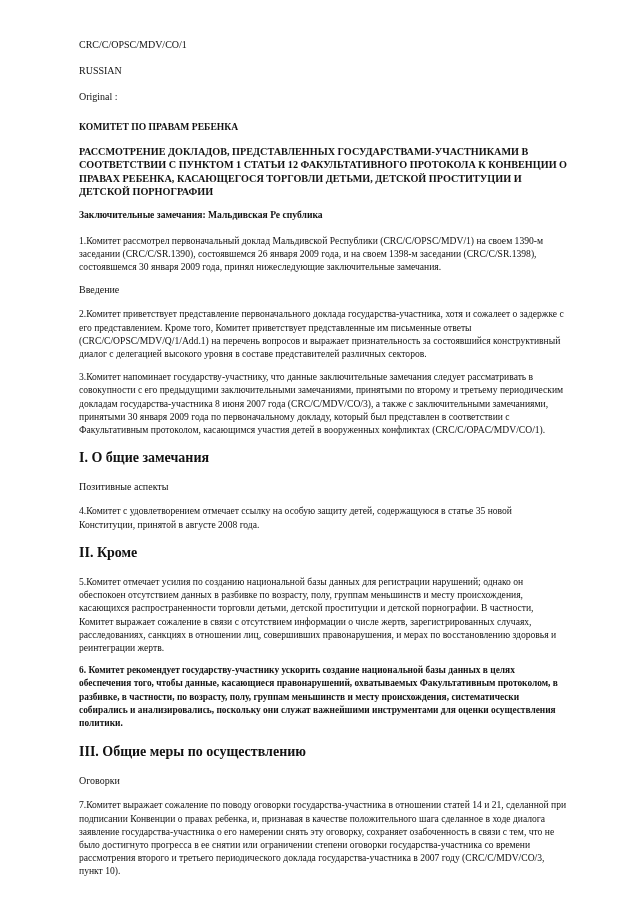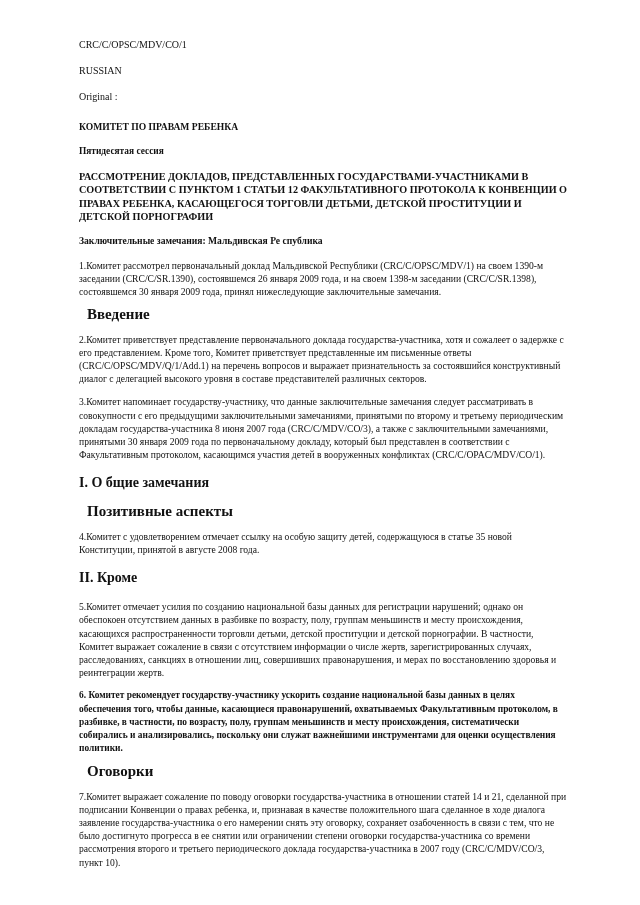--- a/index.html
+++ b/index.html
@@ -8,44 +8,44 @@
     position: absolute; left: 79px; top: 38px; width: 490px;
     font-family: "Liberation Serif", serif; color: #111;
     font-size: 9.6px; line-height: 13.2px;
   }
   .meta { margin: 0 0 13px 0; font-size: 10px; }
   .org { font-weight: bold; margin: 16px 0 12px 0; font-size: 9.6px; }
   .session { font-weight: bold; margin: 0 0 12px 0; font-size: 9.4px; }
   .title { font-weight: bold; margin: 0 0 10px 0; font-size: 10.2px; line-height: 13.4px; }
   .subtitle { font-weight: bold; margin: 0 0 12px 0; font-size: 9.6px; }
   p { margin: 0 0 10px 0; }
-  .subhead { font-weight: bold; margin: 0 0 11px 8px; font-size: 15px; }
+  .subhead { font-weight: normal; margin: 0 0 11px 0; font-size: 10px; }
   h2 { font-size: 14px; font-weight: bold; margin: 14px 0 14px 0; line-height: 16px; }
   .bold-para { font-weight: bold; font-size: 9.4px; }
 </style>
 </head>
 <body>
 
 <div class="page">
   <div class="meta">CRC/C/OPSC/MDV/CO/1</div>
   <div class="meta">RUSSIAN</div>
   <div class="meta">Original :</div>
   <div class="org">КОМИТЕТ ПО ПРАВАМ РЕБЕНКА</div>
-  <div class="session">Пятидесятая сессия</div>
   <div class="title">РАССМОТРЕНИЕ ДОКЛАДОВ, ПРЕДСТАВЛЕННЫХ ГОСУДАРСТВАМИ-УЧАСТНИКАМИ В СООТВЕТСТВИИ С ПУНКТОМ 1 СТАТЬИ 12 ФАКУЛЬТАТИВНОГО ПРОТОКОЛА К КОНВЕНЦИИ О ПРАВАХ РЕБЕНКА, КАСАЮЩЕГОСЯ ТОРГОВЛИ ДЕТЬМИ, ДЕТСКОЙ ПРОСТИТУЦИИ И ДЕТСКОЙ ПОРНОГРАФИИ</div>
   <div class="subtitle">Заключительные замечания: Мальдивская Ре спублика</div>
 
   <p>1.Комитет рассмотрел первоначальный доклад Мальдивской Республики (CRC/C/OPSC/MDV/1) на своем 1390-м заседании (CRC/C/SR.1390), состоявшемся 26 января 2009 года, и на своем 1398-м заседании (CRC/C/SR.1398), состоявшемся 30 января 2009 года, принял нижеследующие заключительные замечания.</p>
   <div class="subhead">Введение</div>
   <p>2.Комитет приветствует представление первоначального доклада государства-участника, хотя и сожалеет о задержке с его представлением. Кроме того, Комитет приветствует представленные им письменные ответы (CRC/C/OPSC/MDV/Q/1/Add.1) на перечень вопросов и выражает признательность за состоявшийся конструктивный диалог с делегацией высокого уровня в составе представителей различных секторов.</p>
   <p>3.Комитет напоминает государству-участнику, что данные заключительные замечания следует рассматривать в совокупности с его предыдущими заключительными замечаниями, принятыми по второму и третьему периодическим докладам государства-участника 8 июня 2007 года (CRC/C/MDV/CO/3), а также с заключительными замечаниями, принятыми 30 января 2009 года по первоначальному докладу, который был представлен в соответствии с Факультативным протоколом, касающимся участия детей в вооруженных конфликтах (CRC/C/OPAC/MDV/CO/1).</p>
 
   <h2>I. О бщие замечания</h2>
   <div class="subhead">Позитивные аспекты</div>
   <p>4.Комитет с удовлетворением отмечает ссылку на особую защиту детей, содержащуюся в статье 35 новой Конституции, принятой в августе 2008 года.</p>
 
   <h2>II. Кроме</h2>
   <p>5.Комитет отмечает усилия по созданию национальной базы данных для регистрации нарушений; однако он обеспокоен отсутствием данных в разбивке по возрасту, полу, группам меньшинств и месту происхождения, касающихся распространенности торговли детьми, детской проституции и детской порнографии. В частности, Комитет выражает сожаление в связи с отсутствием информации о числе жертв, зарегистрированных случаях, расследованиях, санкциях в отношении лиц, совершивших правонарушения, и мерах по восстановлению здоровья и реинтеграции жертв.</p>
   <p class="bold-para">6. Комитет рекомендует государству-участнику ускорить создание национальной базы данных в целях обеспечения того, чтобы данные, касающиеся правонарушений, охватываемых Факультативным протоколом, в разбивке, в частности, по возрасту, полу, группам меньшинств и месту происхождения, систематически собирались и анализировались, поскольку они служат важнейшими инструментами для оценки осуществления политики.</p>
 
+  <h2>III. Общие меры по осуществлению</h2>
   <div class="subhead">Оговорки</div>
   <p>7.Комитет выражает сожаление по поводу оговорки государства-участника в отношении статей 14 и 21, сделанной при подписании Конвенции о правах ребенка, и, признавая в качестве положительного шага сделанное в ходе диалога заявление государства-участника о его намерении снять эту оговорку, сохраняет озабоченность в связи с тем, что не было достигнуто прогресса в ее снятии или ограничении степени оговорки государства-участника со времени рассмотрения второго и третьего периодического доклада государства-участника в 2007 году (CRC/C/MDV/CO/3, пункт 10).</p>
 </div>
 
 </body></html>

